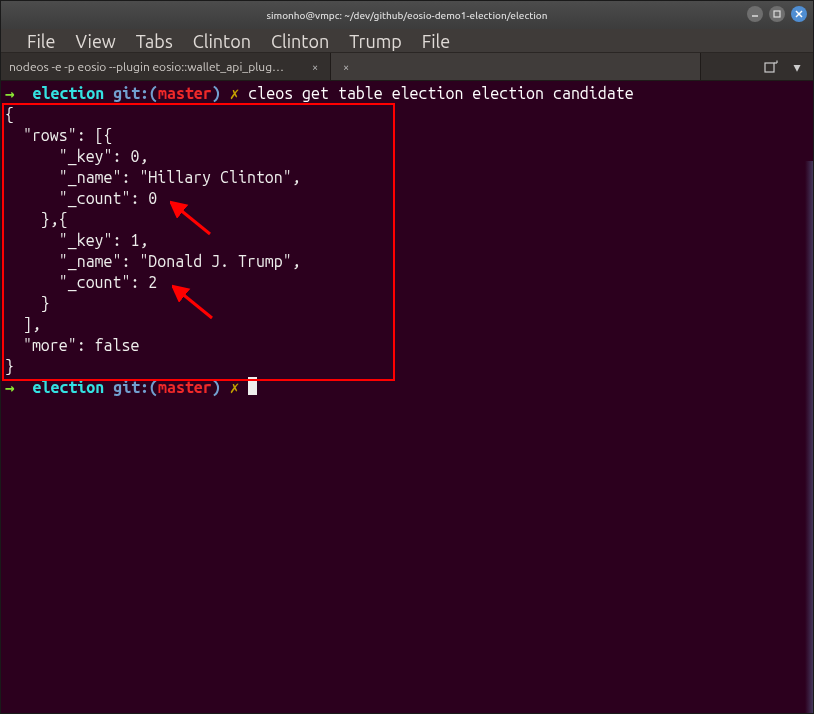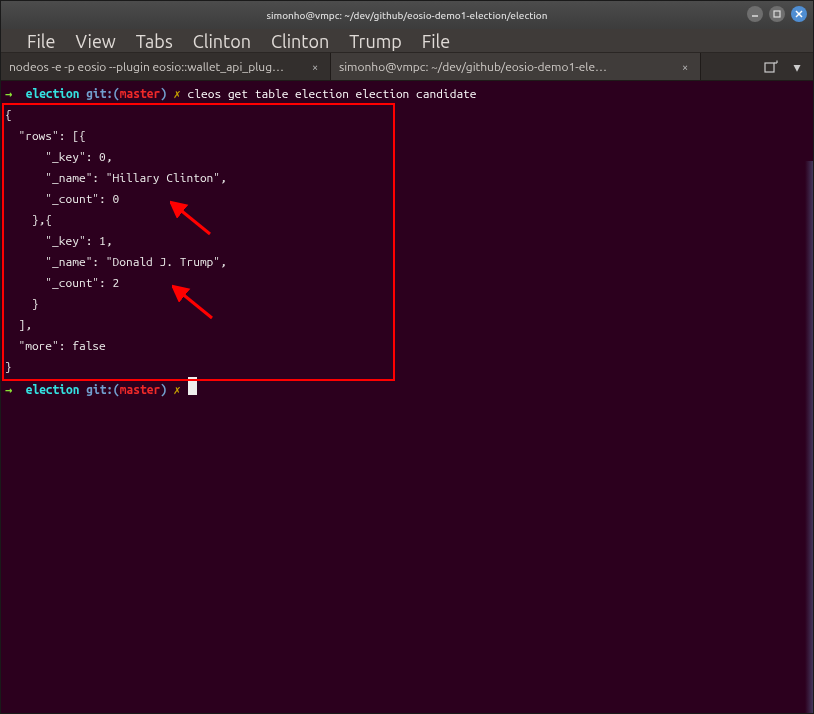--- a/index.html
+++ b/index.html
@@ -122,21 +122,21 @@
       color: #ccc;
       cursor: pointer;
       font-size: 14px;
     }
     
     .terminal {
       flex: 1;
       background: #2c001e;
       padding: 2px 4px;
       font-family: "Ubuntu Mono", "DejaVu Sans Mono", monospace;
-      font-size: 12px;
+      font-size: 16px;
       line-height: 21px;
       color: #eeeeec;
       white-space: pre;
       position: relative;
       overflow: hidden;
     }
     .c-greenb { color: #8ae234; font-weight: bold; }
     .c-cyan { color: #34e2e2; font-weight: bold; }
     .c-blue { color: #729fcf; font-weight: bold; }
     .c-yellow { color: #c4a000; font-weight: bold; }
@@ -211,21 +211,20 @@
     <span class="mitem">Trump</span>
     <span class="mitem">File</span>
   </div>
 
   <div class="tabbar">
     <div class="tab" style="width:330px">
       <span class="tab-label">nodeos -e -p eosio --plugin eosio::wallet_api_plug…</span>
       <span class="tab-close">×</span>
     </div>
     <div class="tab active" style="width:370px">
-      <span class="tab-label">simonho@vmpc: ~/dev/github/eosio-demo1-ele…</span>
       <span class="tab-close">×</span>
     </div>
     <div class="tabbar-spacer"></div>
     <div class="tabbar-right">
       <div class="newtab-btn">
         <svg width="14" height="14" viewBox="0 0 14 14">
             <rect x="1" y="3" width="9" height="9" fill="none" stroke="#ccc" stroke-width="1.2"></rect>
             <line x1="10" y1="3" x2="13" y2="3" stroke="#ccc" stroke-width="1.2"></line>
             <line x1="13" y1="3" x2="13" y2="0.5" stroke="#ccc" stroke-width="1.2"></line>
           </svg>

